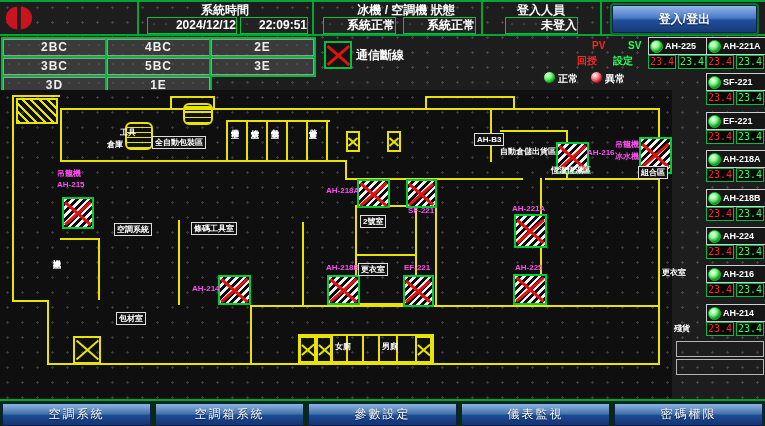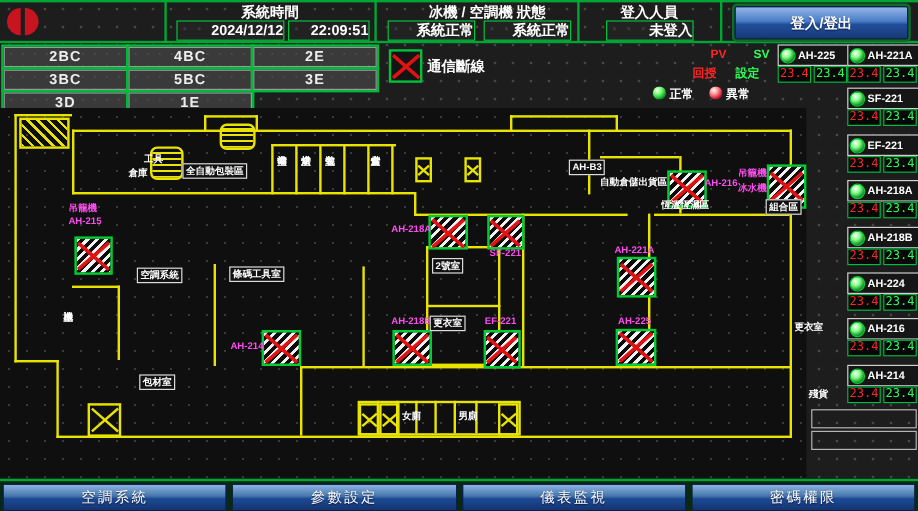--- a/index.html
+++ b/index.html
@@ -333,18 +333,19 @@
         <span class="uname">AH-214</span>
       </div>
       <div class="rdg pv" style="left:706px;top:322px">23.4</div>
       <div class="rdg sv" style="left:736px;top:322px">23.4</div>
       <div class="empty-slot" style="left:676px;top:341px"></div>
       <div class="empty-slot" style="left:676px;top:359px"></div>
     </div>
 
   <div class="bmenu" id="bmenu">
       <div class="bbtn" style="">空調系統</div>
+      <div class="bbtn" style="">空調箱系統</div>
       <div class="bbtn" style="">參數設定</div>
       <div class="bbtn" style="">儀表監視</div>
       <div class="bbtn" style="">密碼權限</div>
     </div>
 
 </div>
 
 </body></html>

